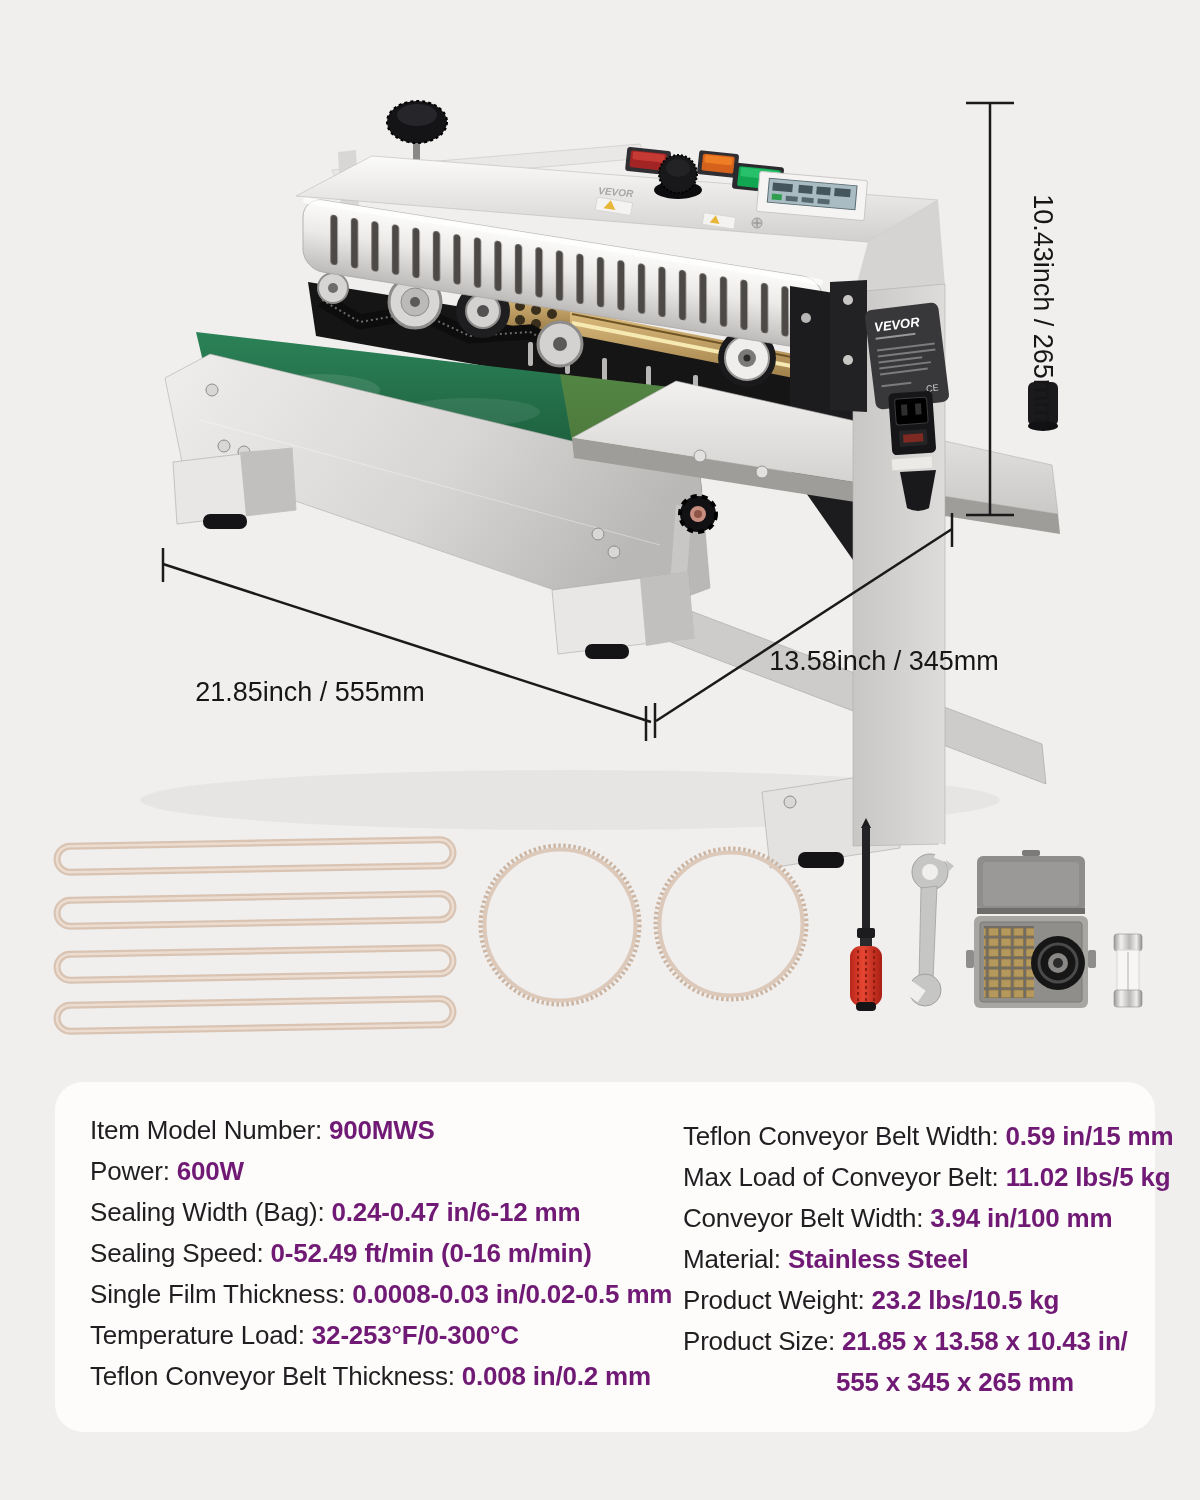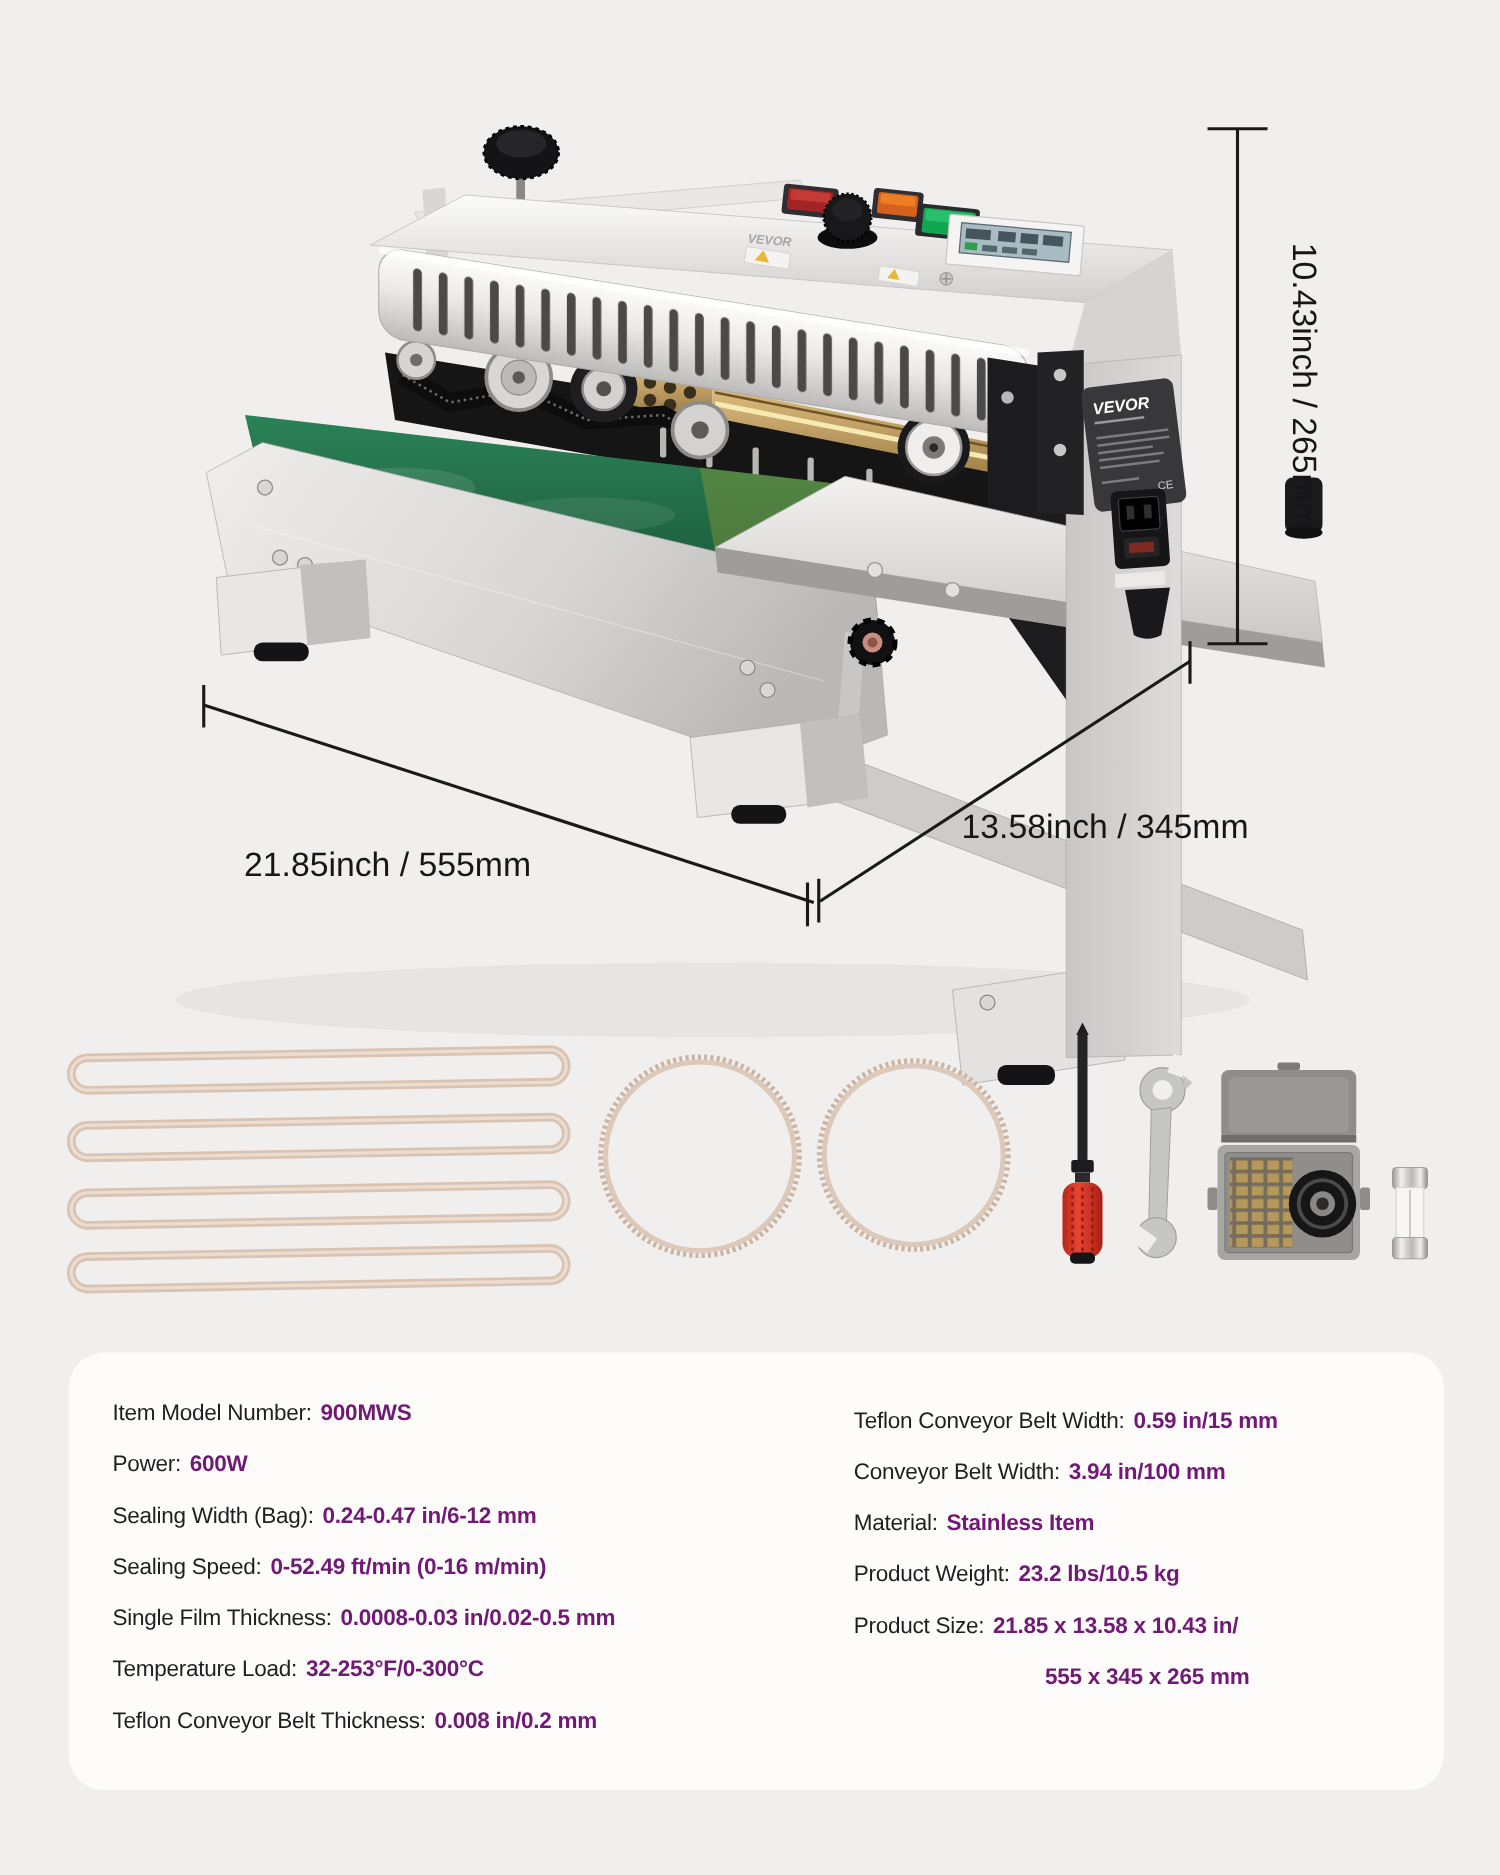--- a/index.html
+++ b/index.html
@@ -3,21 +3,21 @@
 <meta charset="utf-8">
 <style>
   html,body{margin:0;padding:0;}
   body{background:#e9e8e6;font-family:"Liberation Sans",sans-serif;}
   .stage{position:relative;width:1200px;height:1500px;margin:0 auto;background:#f0efee;overflow:hidden;}
   .scene{position:absolute;left:0;top:0;width:1200px;height:1500px;}
   .spec-panel{position:absolute;left:55px;top:1082px;width:1100px;height:350px;background:#fdfcfa;border-radius:28px;}
   .spec-col{position:absolute;top:28px;}
   .spec-col.left{left:35px;width:560px;}
   .spec-col.right{left:628px;top:34px;width:455px;}
-  .spec-row{height:41px;display:flex;align-items:center;white-space:nowrap;font-size:18px;letter-spacing:-0.2px;color:#1f1f21;}
+  .spec-row{height:41px;display:flex;align-items:center;white-space:nowrap;font-size:26px;letter-spacing:-0.2px;color:#1f1f21;}
   .spec-row .val{color:#701a75;font-weight:bold;margin-left:7px;}
   .spec-row.wrap2{padding-left:146px;}
   svg text{font-family:"Liberation Sans",sans-serif;}
   .dim-label{font-size:27px;fill:#161616;}
 </style>
 </head>
 <body>
 
 <div class="stage">
 
@@ -419,26 +419,30 @@
           <span class="lbl">Teflon Conveyor Belt Thickness:</span>
           <span class="val">0.008 in/0.2 mm</span>
         </div>
   </div>
   <div class="spec-col right">
     <div class="spec-row">
           <span class="lbl">Teflon Conveyor Belt Width:</span>
           <span class="val">0.59 in/15 mm</span>
         </div>
     <div class="spec-row">
+          <span class="lbl">Max Load of Conveyor Belt:</span>
+          <span class="val">11.02 lbs/5 kg</span>
+        </div>
+    <div class="spec-row">
           <span class="lbl">Conveyor Belt Width:</span>
           <span class="val">3.94 in/100 mm</span>
         </div>
     <div class="spec-row">
           <span class="lbl">Material:</span>
-          <span class="val">Stainless Item</span>
+          <span class="val">Stainless Steel</span>
         </div>
     <div class="spec-row">
           <span class="lbl">Product Weight:</span>
           <span class="val">23.2 lbs/10.5 kg</span>
         </div>
     <div class="spec-row">
           <span class="lbl">Product Size:</span>
           <span class="val">21.85 x 13.58 x 10.43 in/</span>
         </div>
     <div class="spec-row wrap2">

